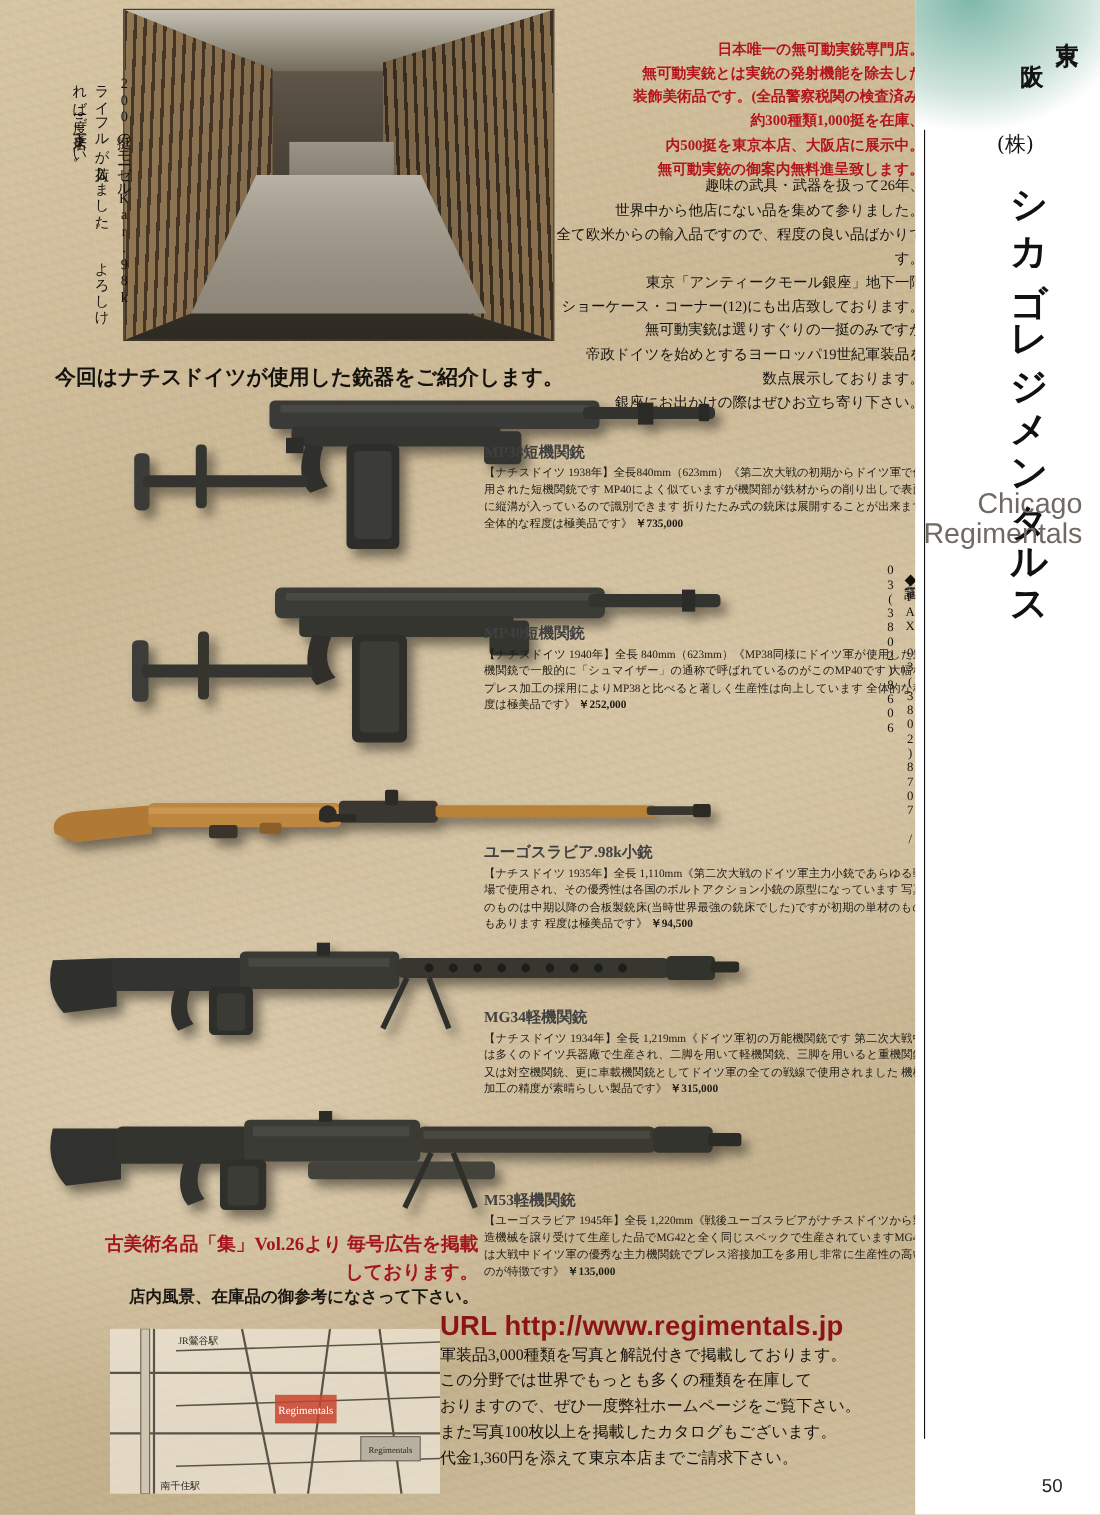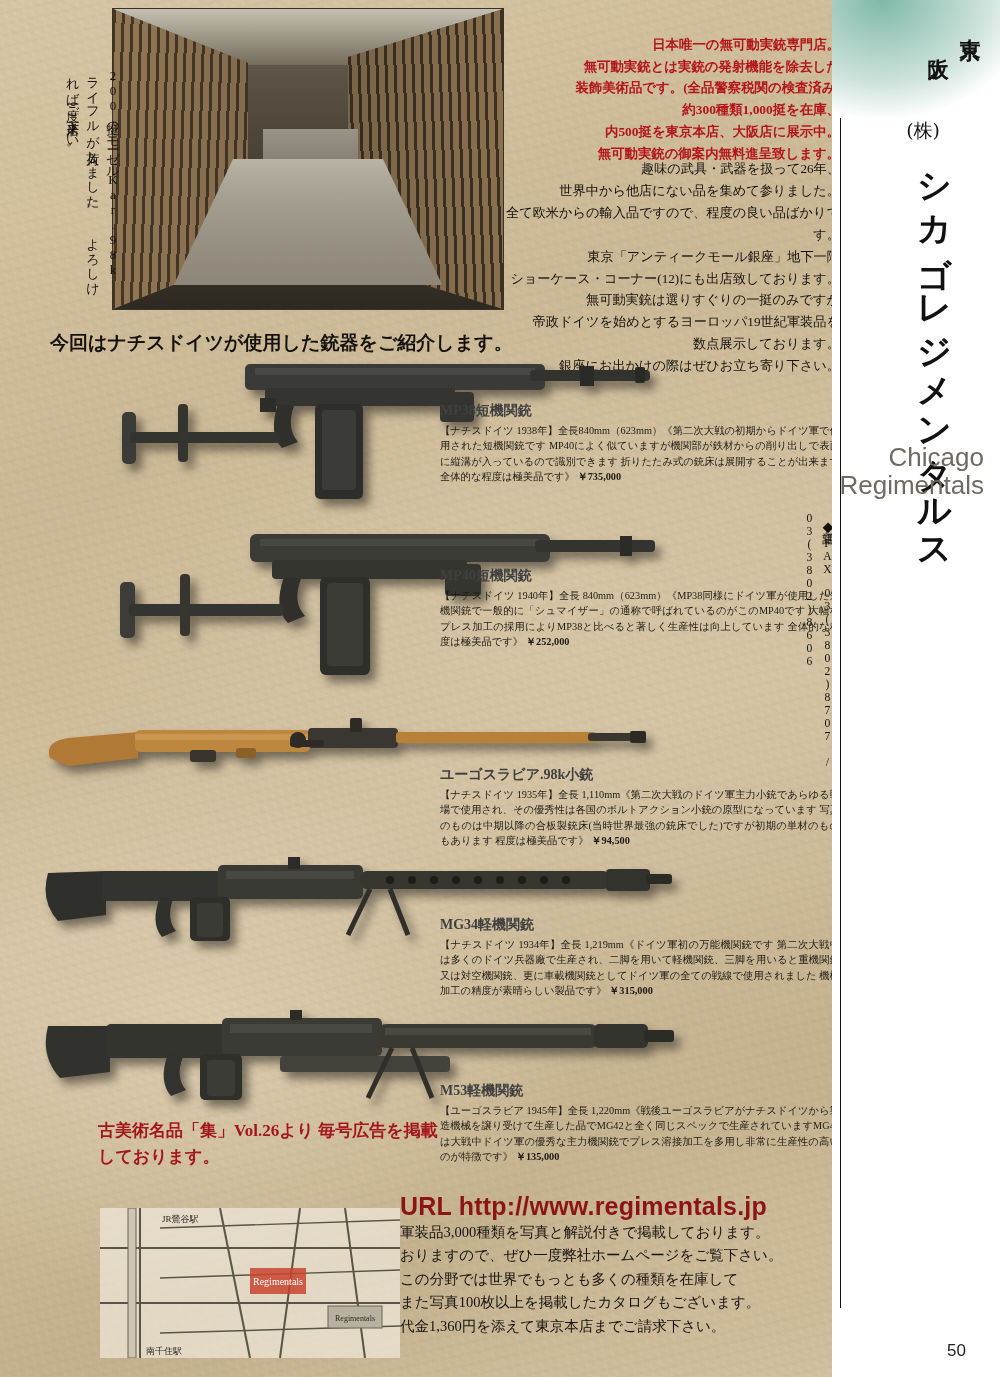--- a/index.html
+++ b/index.html
@@ -108,21 +108,21 @@
   #headblk div{font-size:13.2px;line-height:1.66;color:#15120e;}
   #introline{position:absolute;left:50px;top:330px;font-size:19px;font-weight:700;color:#15120e;}
   #photocap{
     position:absolute;left:62px;top:68px;height:230px;
     font-size:13px;line-height:1.55;color:#15120e;
   }
   
   .vcol{position:absolute;writing-mode:vertical-rl;text-orientation:upright;font-size:11.6px;line-height:1.55;color:#15120e;}
   .vcol.b{font-weight:700;}
   
-  #promo{position:absolute;left:98px;top:1118px;width:350px;text-align:left;}
+  #promo{position:absolute;left:85px;top:1118px;width:350px;text-align:right;}
   #promo .l1{font-size:17px;font-weight:700;color:#a3161b;line-height:1.5;}
   #promo .l2{font-size:15px;font-weight:700;color:#1a1610;line-height:1.5;}
 </style>
 </head>
 <body>
 
 <div id="page"></div>
 <div id="grain"></div>
 
 <div id="warehouse">
@@ -281,20 +281,21 @@
     </g>
   </svg>
 </div>
 <div class="desc" style="left:440px;top:1082px;">
   <div class="name">M53軽機関銃</div>
   <div class="body"><span>【ユーゴスラビア 1945年】全長 1,220mm《戦後ユーゴスラビアがナチスドイツから製造機械を譲り受けて生産した品でMG42と全く同じスペックで生産されていますMG42は大戦中ドイツ軍の優秀な主力機関銃でプレス溶接加工を多用し非常に生産性の高いのが特徴です》</span> <span class="price">￥135,000</span></div>
 </div>
 
 <div id="promo">
   <div class="l1">古美術名品「集」Vol.26より 毎号広告を掲載しております。</div>
+  <div class="l2">店内風景、在庫品の御参考になさって下さい。</div>
 </div>
 
 <div id="map">
   <svg width="300" height="150" viewBox="0 0 300 150">
     <rect x="0" y="0" width="300" height="150" fill="rgba(240,234,218,.55)"></rect>
     <g stroke="#5a5348" stroke-width="2" fill="none">
       <path d="M40 0 L40 150"></path>
       <path d="M0 40 L300 40"></path>
       <path d="M0 95 L300 95"></path>
       <path d="M120 0 L150 150"></path>
@@ -312,22 +313,22 @@
     <rect x="228" y="98" width="54" height="22" fill="#b8b0a0" stroke="#6b6253"></rect>
     <text x="255" y="113" font-size="8" fill="#2c2a24" text-anchor="middle" font-family="Liberation Serif, serif">Regimentals</text>
     <text x="62" y="14" font-size="9" fill="#2c2a24" font-family="Liberation Serif, serif">JR鶯谷駅</text>
     <text x="46" y="146" font-size="9" fill="#2c2a24" font-family="Liberation Serif, serif">南千住駅</text>
   </svg>
 </div>
 
 <div id="urlblock">
   <div class="url">URL http://www.regimentals.jp</div>
   <div class="line">軍装品3,000種類を写真と解説付きで掲載しております。</div>
+  <div class="line">この分野では世界でもっとも多くの種類を在庫して</div>
   <div class="line">おりますので、ぜひ一度弊社ホームページをご覧下さい。</div>
-  <div class="line">この分野では世界でもっとも多くの種類を在庫して</div>
   <div class="line">また写真100枚以上を掲載したカタログもございます。</div>
   <div class="line">代金1,360円を添えて東京本店までご請求下さい。</div>
 </div>
 
 <div class="vcol b" style="left:948px;top:512px;height:320px;">◆代表　宮崎 昌幸</div>
 <div class="vcol" style="left:916px;top:512px;height:340px;">◆e-mail　chicago@regimentals.jp</div>
 <div class="vcol" style="left:886px;top:512px;height:340px;">◆品目　無可動実銃 ミリタリー・アンティークス</div>
 <div class="vcol" style="left:836px;top:512px;height:340px;">◆本店　〒116-0014 東京都荒川区東日暮里5-32-10 安第2ビル7F ◆営業 月〜水曜日定休 正午〜午後8時 年中無休(年末年始は除く)</div>
 <div class="vcol" style="left:800px;top:512px;height:340px;">◆電話/FAX　03(3802)8707 / 03(3802)8606</div>
 <div class="vcol" style="left:890px;top:862px;height:330px;">◆銀座店　東京都中央区銀座1-13-1 アンティークモール銀座B1 ◆営業 水曜日定休 午後7時まで 弊社スタッフは常駐しております</div>

